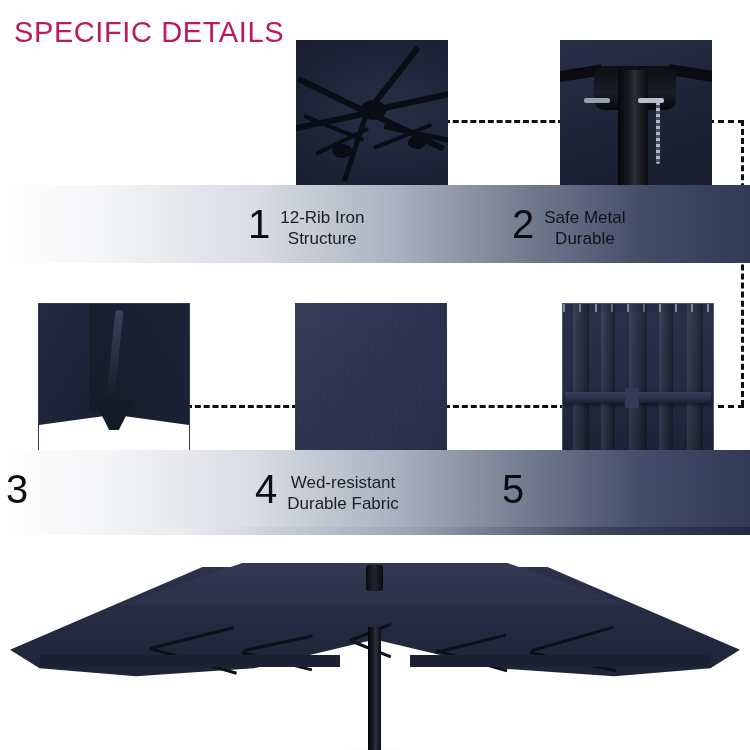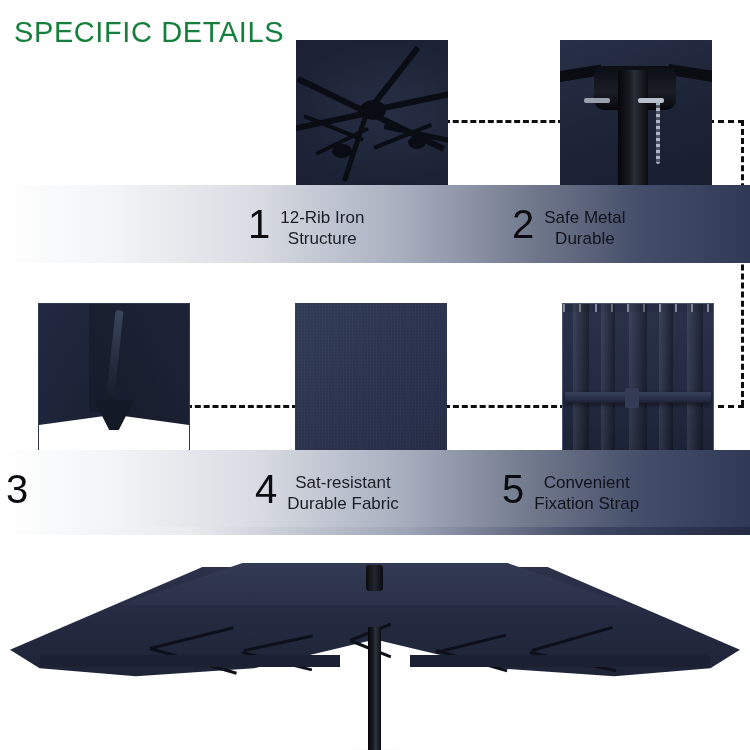--- a/index.html
+++ b/index.html
@@ -7,21 +7,21 @@
     width:750px;height:750px;
     font-family:"Liberation Sans","DejaVu Sans",sans-serif;
     background:#ffffff;overflow:hidden;
   }
   #page{position:relative;width:750px;height:750px;background:#fff;overflow:hidden;}
 
   
   #title{
     position:absolute;left:14px;top:16px;
     font-size:29px;letter-spacing:.6px;
-    color:#15803d;font-weight:400;white-space:nowrap;
+    color:#be185d;font-weight:400;white-space:nowrap;
   }
 
   
   .band{
     position:absolute;left:0;width:750px;height:78px;
     background:linear-gradient(to right,#ffffff 0%,#f4f5f7 14%,#d9dce3 34%,#a9b0c0 53%,#6d7689 72%,#434c68 86%,#303a56 100%);
   }
   #band1{top:185px;}
   #band2{top:450px;}
 
@@ -223,27 +223,25 @@
   <div class="cap ondark" id="cap2">
     <span class="num">2</span>
     <span class="txt">Safe Metal
 Durable</span>
   </div>
   <div class="cap onlight" id="cap3">
     <span class="num">3</span>
   </div>
   <div class="cap onlight" id="cap4">
     <span class="num">4</span>
-    <span class="txt">Sat-resistant
+    <span class="txt">Wed-resistant
 Durable Fabric</span>
   </div>
   <div class="cap ondark" id="cap5">
     <span class="num">5</span>
-    <span class="txt">Convenient
-Fixation Strap</span>
   </div>
 
   <div id="hero">
     <div id="heroTopShade"></div>
     <div class="canopy" id="canL"></div>
     <div class="canopy" id="canR"></div>
     <div class="canopy" id="canTop"></div>
 
     <div class="heroRib" style="left:150px;top:120px;width:90px;transform:rotate(16deg);"></div>
     <div class="heroRib" style="left:150px;top:120px;width:86px;transform:rotate(-14deg);"></div>

